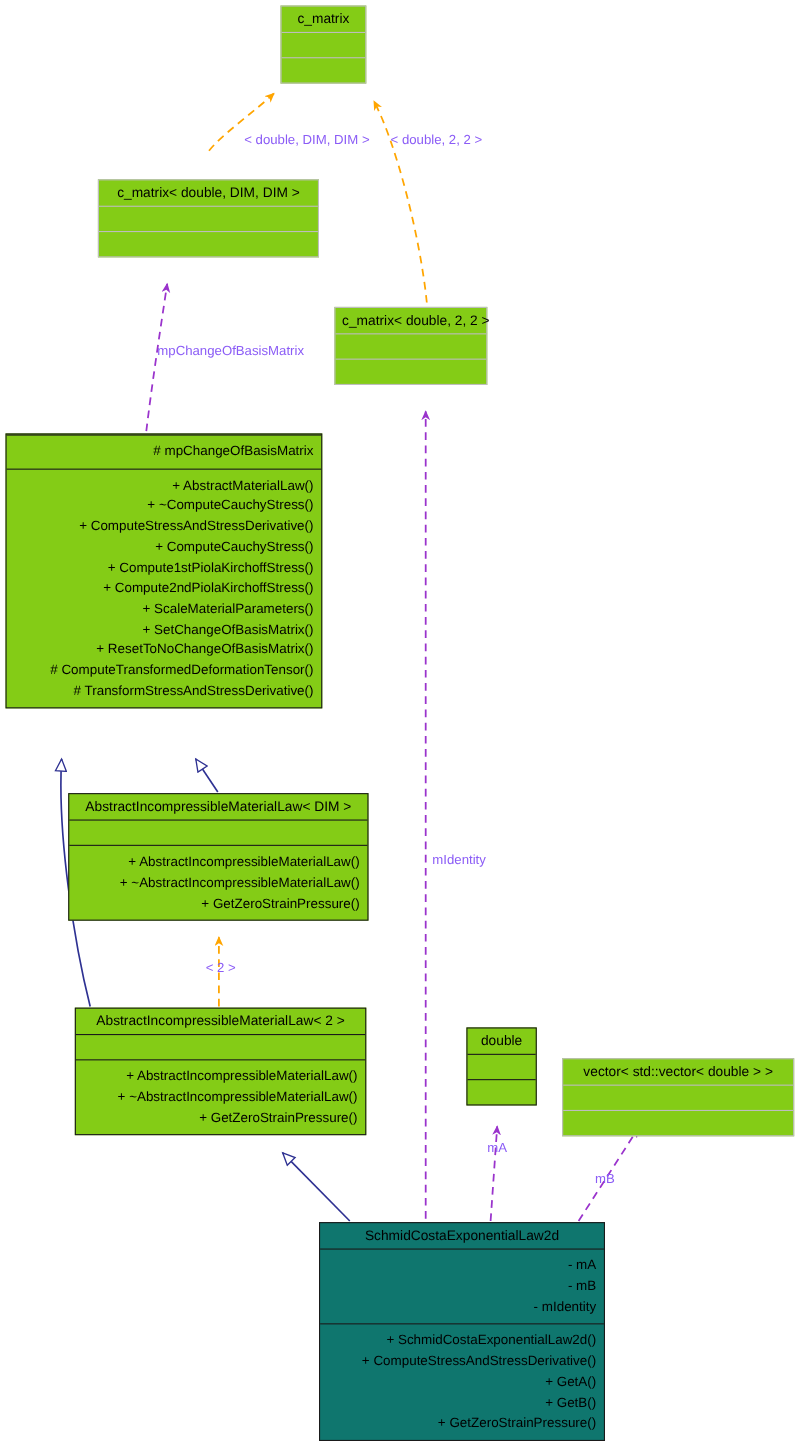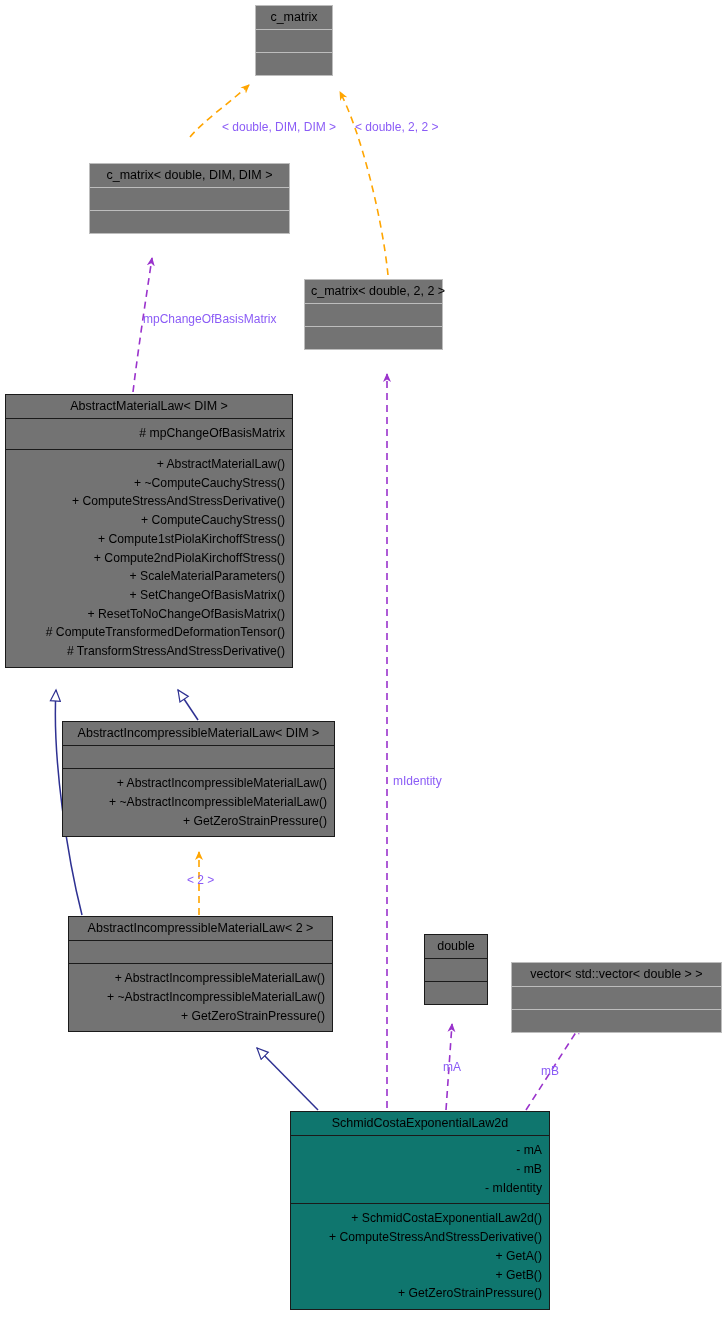--- a/index.html
+++ b/index.html
@@ -19,21 +19,21 @@
     position: absolute;
     left: 0;
     top: 0;
     width: 727px;
     height: 1317px;
   }
 
   .uml-node {
     position: absolute;
     box-sizing: border-box;
-    background: #737373;
+    background: #84cc16;
     border: 1px solid #1a1a1a;
     z-index: 5;
   }
   .uml-node.gray-border {
     border: 1px solid #bdbdbd;
   }
   .uml-node.highlight {
     background: #0f766e;
     border: 1px solid #1a1a1a;
   }
@@ -147,21 +147,20 @@
 
   <div class="uml-node gray-border" style="left:304px; top:279px; width:139px;">
     <div class="node-title">c_matrix&lt; double, 2, 2 &gt;</div>
     <div class="node-sep"></div>
     <div class="node-compartment empty"></div>
     <div class="node-sep"></div>
     <div class="node-compartment empty"></div>
   </div>
 
   <div class="uml-node" style="left:5px; top:394px; width:288px;">
-    <div class="node-title">AbstractMaterialLaw&lt; DIM &gt;</div>
     <div class="node-sep"></div>
     <div class="node-compartment">
       <div class="node-row"># mpChangeOfBasisMatrix</div>
     </div>
     <div class="node-sep"></div>
     <div class="node-compartment">
       <div class="node-row">+ AbstractMaterialLaw()</div>
       <div class="node-row">+ ~ComputeCauchyStress()</div>
       <div class="node-row">+ ComputeStressAndStressDerivative()</div>
       <div class="node-row">+ ComputeCauchyStress()</div>
@@ -236,17 +235,17 @@
   <div class="edge-label" style="left:222px; top:120px;">&lt; double, DIM, DIM &gt;</div>
 
   <div class="edge-label" style="left:355px; top:120px;">&lt; double, 2, 2 &gt;</div>
 
   <div class="edge-label" style="left:143px; top:312px;">mpChangeOfBasisMatrix</div>
 
   <div class="edge-label" style="left:393px; top:774px;">mIdentity</div>
 
   <div class="edge-label" style="left:187px; top:873px;">&lt; 2 &gt;</div>
 
-  <div class="edge-label" style="left:443px; top:1060px;">mA</div>
+  <div class="edge-label" style="left:443px; top:1036px;">mA</div>
 
   <div class="edge-label" style="left:541px; top:1064px;">mB</div>
 
 </div>
 
 </body></html>

